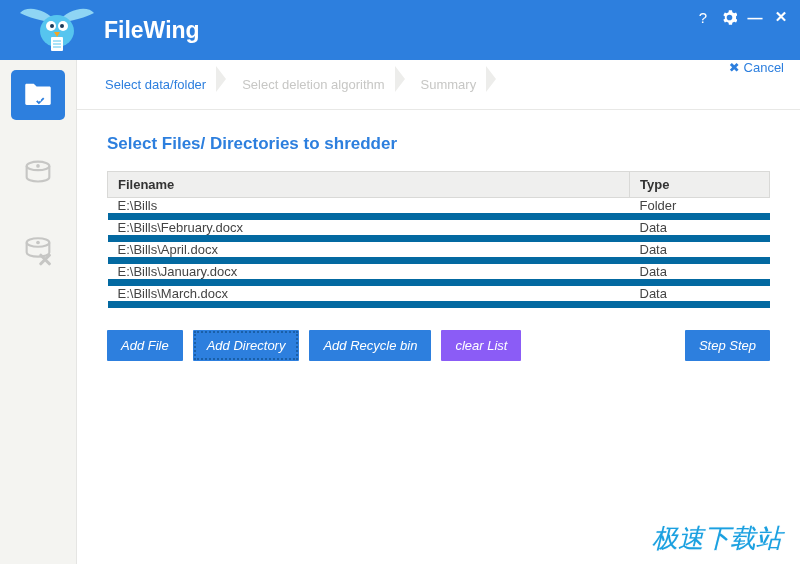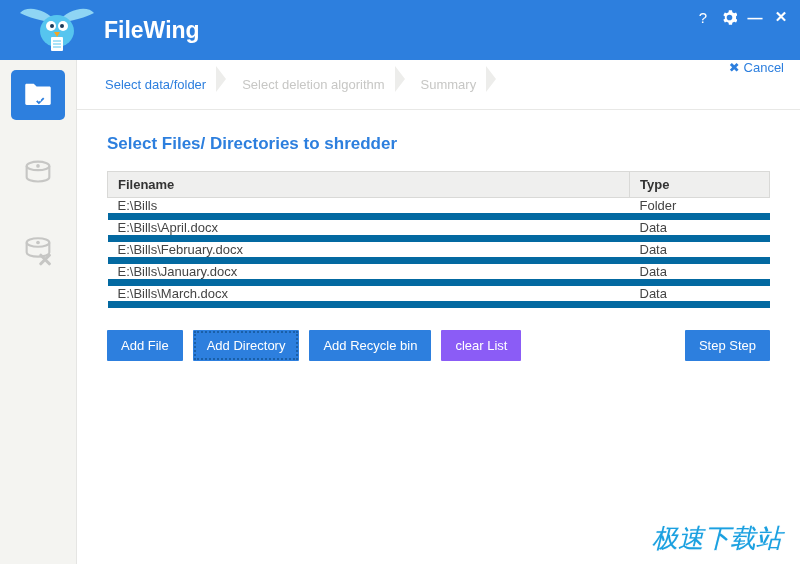--- a/index.html
+++ b/index.html
@@ -117,20 +117,21 @@
       align-items: center;
     }
     .btn {
       background: #2d7fde;
       color: #fff;
       border: none;
       border-radius: 1px;
       padding: 8px 14px;
       font-size: 13px;
       cursor: pointer;
+      font-style: italic;
     }
     .btn.focused { outline: 2px dotted #1a5fa8; outline-offset: -3px; }
     .btn.danger { background: #8b5cf6; }
     .spacer { flex: 1; }
 
     .watermark {
       position: absolute;
       right: 18px; bottom: 8px;
       color: #1aa0e0;
       font-size: 26px;
@@ -227,25 +228,25 @@
             <th>Filename</th>
             <th class="col-type">Type</th>
           </tr>
         </thead>
         <tbody>
           <tr>
             <td>E:\Bills</td>
             <td class="col-type">Folder</td>
           </tr>
           <tr>
+            <td>E:\Bills\February.docx</td>
+            <td class="col-type">Data</td>
+          </tr>
+          <tr>
             <td>E:\Bills\April.docx</td>
-            <td class="col-type">Data</td>
-          </tr>
-          <tr>
-            <td>E:\Bills\February.docx</td>
             <td class="col-type">Data</td>
           </tr>
           <tr>
             <td>E:\Bills\January.docx</td>
             <td class="col-type">Data</td>
           </tr>
           <tr>
             <td>E:\Bills\March.docx</td>
             <td class="col-type">Data</td>
           </tr>

